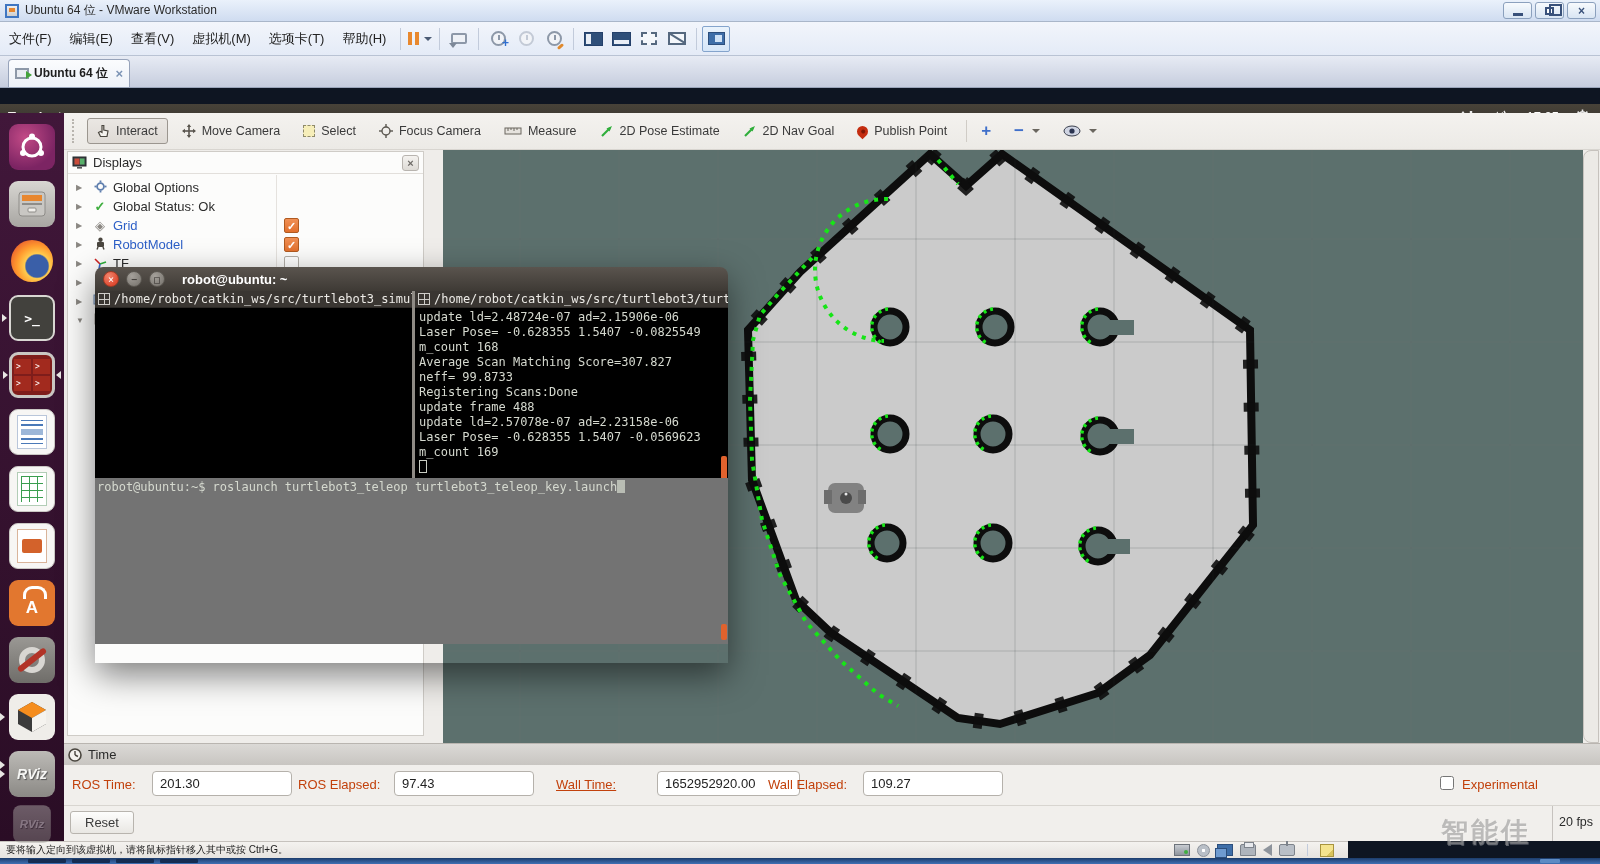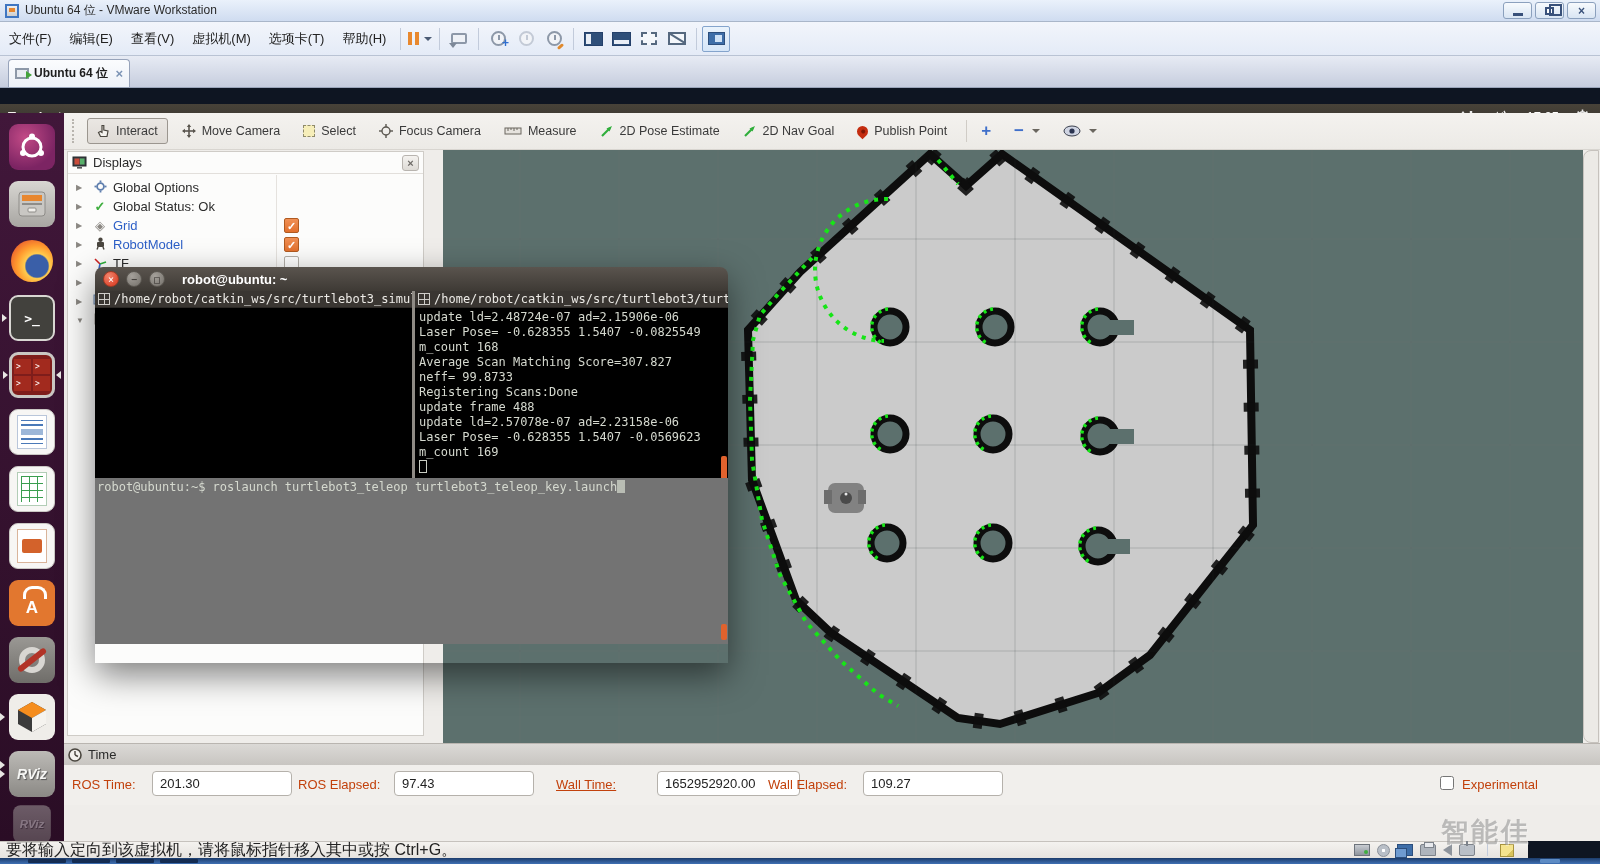--- a/index.html
+++ b/index.html
@@ -162,22 +162,22 @@
   .pane-body div { white-space:pre; }
   .pdiv { width:3px; background:#8f8b85; }
   .redbar { height:19px; background:#cc0000; color:#fff; font-size:12.5px; font-weight:bold; text-align:center; line-height:19px; position:relative; font-family:"Liberation Sans",sans-serif; }
   .redbar .grid-ico { position:absolute; left:3px; top:3px; background:#8c1511; }
   .bpane { height:166px; background:#737373; color:#d5d9cf; font-size:12px; line-height:15px; padding:2px 0 0 2px; position:relative; }
   .cursor-solid { display:inline-block; width:8px; height:13px; background:#b9bdb4; vertical-align:-2px; }
   .cursor-hollow { display:inline-block; width:8px; height:13px; border:1px solid #c8ccc2; vertical-align:-2px; }
   .sbar { position:absolute; right:1px; width:6px; background:#e0622d; border-radius:2px; }
 
   
-  .vmw-status { position:absolute; left:0; top:841px; width:1528px; height:17px;
-    background:linear-gradient(#f4f2ef,#e6e3df); border-top:1px solid #c6c2bd; display:flex; align-items:center; font-size:16px; color:#222; }
+  .vmw-status { position:absolute; left:0; top:841px; width:1348px; height:17px;
+    background:linear-gradient(#f4f2ef,#e6e3df); border-top:1px solid #c6c2bd; display:flex; align-items:center; font-size:10px; color:#222; }
   .vmw-status .msg { margin-left:6px; }
   .dev-icons { margin-left:auto; display:flex; align-items:center; gap:7px; margin-right:14px; }
   .dev { width:16px; height:12px; position:relative; }
   .d-hdd { background:linear-gradient(#c8ccd2,#8e949c); border:1px solid #6d737b; }
   .d-hdd::after { content:""; position:absolute; right:1px; bottom:1px; width:4px; height:4px; border-radius:50%; background:#3fae3f; }
   .d-cd { border-radius:50%; width:13px; height:13px; background:radial-gradient(circle, #fff 0 18%, #b9bfc7 20% 100%); border:1px solid #8a9099; }
   .d-net { background:#3e6ea8; border:1px solid #2d4f7d; }
   .d-net::after { content:""; position:absolute; left:-3px; top:3px; width:10px; height:8px; background:#6f9bd0; border:1px solid #2d4f7d; }
   .d-prn { background:#aeb4bc; border:1px solid #7d838b; border-radius:2px 2px 0 0; }
   .d-prn::after{ content:""; position:absolute; left:3px; top:-3px; width:8px; height:4px; background:#e8eaee; border:1px solid #7d838b; }
@@ -659,20 +659,24 @@
         <input class="tf-in" style="left: 88px; width: 140px;" value="201.30">
         <span class="tf-lbl" style="left:234px;">ROS Elapsed:</span>
         <input class="tf-in" style="left: 330px; width: 140px;" value="97.43">
         <span class="tf-lbl" style="left:492px;text-decoration:underline;">Wall Time:</span>
         <input class="tf-in" style="left: 553px; width: 143px; margin-left: 40px;" value="1652952920.00">
         <span class="tf-lbl" style="left:704px;">Wall Elapsed:</span>
         <input class="tf-in" style="left: 799px; width: 140px;" value="109.27">
         <input type="checkbox" style="position: absolute; left: 1376px; top: 11px; width: 14px; height: 14px;">
         <span class="tf-lbl" style="left:1398px;">Experimental</span>
       </div>
+      <div class="time-foot">
+        <button class="pbtn" style="position:absolute; left:6px; top:5px;">Reset</button>
+        <span class="fps-box">20 fps</span>
+      </div>
     </div>
   </div>
 
   <div class="term">
     <div class="term-tb">
       <span class="tb-circle c-close">×</span>
       <span class="tb-circle c-min">−</span>
       <span class="tb-circle c-max">□</span>
       <span class="term-title">robot@ubuntu: ~</span>
     </div>

